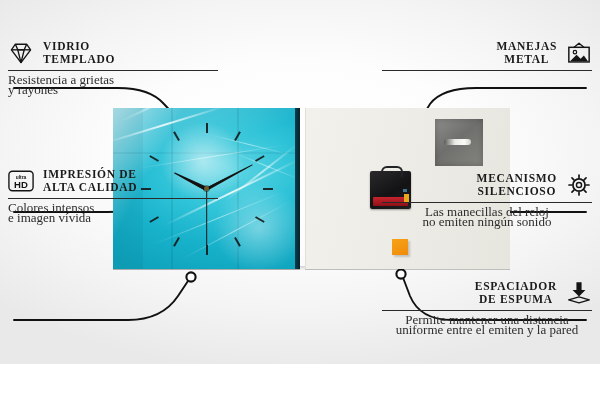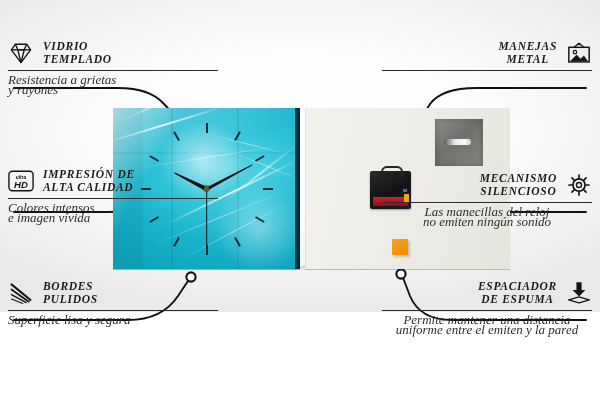--- a/index.html
+++ b/index.html
@@ -2,24 +2,23 @@
 <html><head>
 <meta charset="utf-8">
 <style>
   html,body{margin:0;padding:0;}
   body{
     width:600px;height:400px;overflow:hidden;
     font-family:"Liberation Serif", serif;
     background:#ffffff;
   }
   #stage{
-    position:relative;width:600px;height:312px;
+    position:relative;width:600px;height:364px;
     background:
       radial-gradient(ellipse 70% 60% at 50% 42%, #ffffff 0%, #fdfdfd 42%, #f4f4f5 72%, #e9e9ea 100%);
-    font-style: italic;
   }
   
   #lines{position:absolute;left:0;top:0;width:600px;height:400px;}
   
   .feat{position:absolute;width:210px;}
   .feat.left{left:8px;text-align:left;}
   .feat.right{right:8px;text-align:center;}
   .feat-head{display:flex;align-items:center;gap:9px;}
   .feat.right .feat-head{flex-direction:row-reverse;}
   .feat-title{
@@ -204,38 +203,20 @@
         </svg>
       </span>
       <span class="feat-title">IMPRESIÓN DE
 ALTA CALIDAD</span>
     </div>
     <div class="feat-rule"></div>
     <div class="feat-desc">Colores intensos
 e imagen vívida</div>
   </div>
 
-  <div class="feat left" style="top:280px;">
-    <div class="feat-head">
-      <span class="ico">
-        <svg viewBox="0 0 30 26">
-            <g stroke="#141414" stroke-linecap="round" fill="none">
-          <path d="M4 3 L26 21" stroke-width="2.4"></path>
-          <path d="M4 9 L24 23" stroke-width="2"></path>
-          <path d="M4 15 L21 24" stroke-width="1.6"></path>
-          <path d="M4 20 L17 25" stroke-width="1.2"></path>
-        </g>
-          </svg>
-      </span>
-      <span class="feat-title">BORDES
-PULIDOS</span>
-    </div>
-    <div class="feat-rule"></div>
-    <div class="feat-desc">Superficie lisa y segura</div>
-  </div>
 
   <div class="feat right" style="top:40px;">
     <div class="feat-head">
       <span class="ico">
         <svg viewBox="0 0 32 28">
           <path d="M10 7 L16 2 L22 7" fill="none" stroke="#141414" stroke-width="1.7" stroke-linejoin="round" stroke-linecap="round"></path>
           <rect x="3.5" y="7" width="25" height="18" fill="none" stroke="#141414" stroke-width="1.8"></rect>
           <circle cx="11" cy="13" r="2.1" fill="none" stroke="#141414" stroke-width="1.5"></circle>
           <path d="M5 24 L13 16 L18 21 L22 17 L27 24 Z" fill="#141414"></path>
         </svg>

